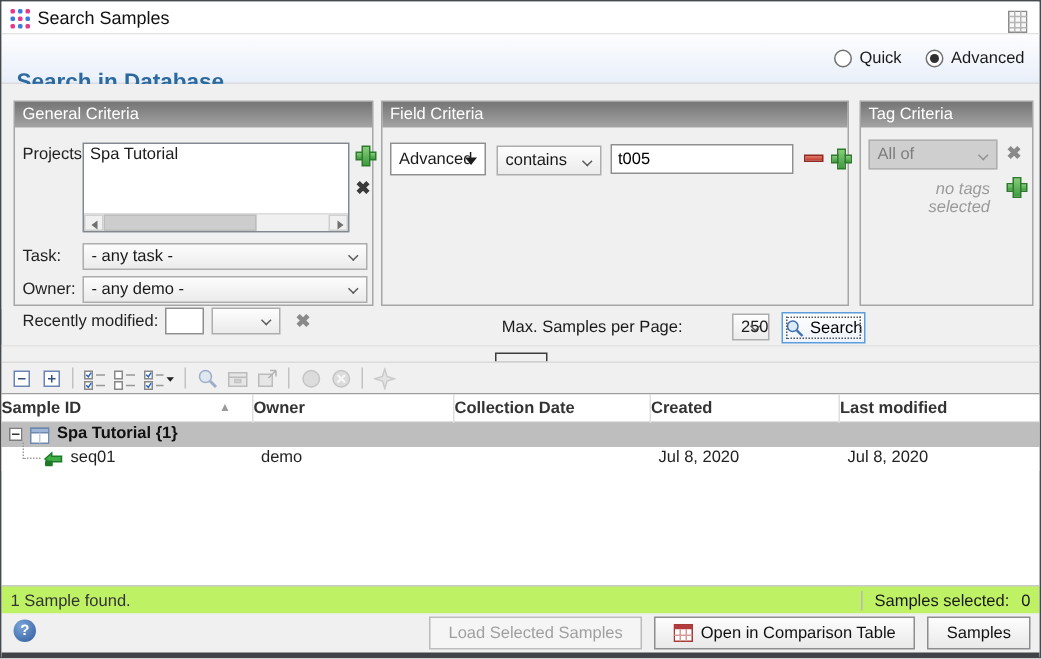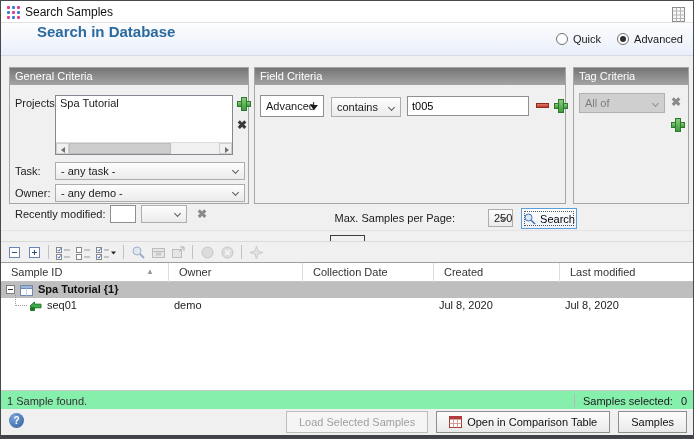--- a/index.html
+++ b/index.html
@@ -11,21 +11,21 @@
   }
   
   .titlebar { position:absolute; left:0; top:0; width:692px; height:22px; background:#ffffff; border-bottom:1px solid #e2e2e2; }
   .app-icon { position:absolute; left:6px; top:5px; width:13px; height:13px; display:grid; grid-template-columns:repeat(3,3px); grid-template-rows:repeat(3,3px); gap:2px; }
   .app-icon i { display:block; border-radius:1px; }
   .dp { background:#e5398d; } .db { background:#3b7ddd; }
   .win-title { position:absolute; left:24px; top:4px; font-size:12px; color:#111; }
   .win-close { position:absolute; right:9px; top:3px; font-size:13px; color:#444; cursor:pointer; }
   
   .header { position:absolute; left:0; top:22px; width:692px; height:33px; background:linear-gradient(to bottom,#fdfdfe,#e9effa); border-bottom:1px solid #d8dce2; }
-  .header-title { position:absolute; left:10px; top:0; font-size:15px; font-weight:bold; color:#2b6a9e;margin-left:26px; }
+  .header-title { position:absolute; left:10px; top:23px; font-size:15px; font-weight:bold; color:#2b6a9e; }
   .radio-group { position:absolute; right:10px; top:10px; display:flex; gap:16px; align-items:center; }
   .radio-opt { display:flex; align-items:center; gap:5px; cursor:pointer; }
   .radio { width:12px; height:12px; border:1px solid #707070; border-radius:50%; background:#fff; position:relative; }
   .radio.checked::after { content:""; position:absolute; left:2px; top:2px; width:6px; height:6px; border-radius:50%; background:#2f2f2f; }
   
   .criteria { position:absolute; left:0; top:55px; width:692px; height:150px; background:#f0f0f0; }
   .panel { position:absolute; top:11px; height:137px; border:1px solid #a6a6a6; background:#f0f0f0; }
   .panel-hd { height:17px; background:linear-gradient(to bottom,#757575,#a4a4a4); color:#fff; padding:2px 5px; font-size:11px; }
   .p-general { left:8px; width:240px; }
   .p-field { left:253px; width:312px; }
@@ -66,33 +66,33 @@
   
   .toolbar { position:absolute; left:0; top:240px; width:692px; height:21px; background:#f0f0f0; border-top:1px solid #dadada; display:flex; align-items:center; padding-left:3px; }
   .tb-btn { width:20px; height:18px; display:flex; align-items:center; justify-content:center; cursor:pointer; border:1px solid transparent; }
   .tb-btn.wide { width:26px; }
   .tb-btn.off { opacity:.5; cursor:default; }
   .tb-sep { width:1px; height:14px; background:#c2c2c2; margin:0 4px; }
   .grid-ic { position:absolute; right:8px; top:6px; cursor:pointer; }
   
   .rtable { position:absolute; left:0; top:261px; width:692px; height:128px; background:#fff; border-top:1px solid #9e9e9e; }
   .thead { position:absolute; left:0; top:0; width:692px; height:19px; background:#fff; border-bottom:1px solid #c3c3c3; }
-  .th { position:absolute; top:0; height:19px; padding:3px 0 0 10px; color:#333; border-right:1px solid #dedede; cursor:pointer; }
+  .th { position:absolute; top:0; height:19px; padding:3px 0 0 0; color:#333; border-right:1px solid #dedede; cursor:pointer;font-weight:bold; }
   .sort-ind { position:absolute; right:14px; top:4px; color:#9a9a9a; font-size:8px; }
   .group-row { position:absolute; left:0; top:19px; width:692px; height:16px; background:#bebebe; font-weight:bold; color:#111; cursor:pointer;padding-left:36px; }
   .expander { position:absolute; left:5px; top:3px; width:9px; height:9px; background:#fff; border:1px solid #7d7d7d; }
   .expander::before { content:""; position:absolute; left:1px; top:3px; width:5px; height:1px; background:#333; }
   .grp-label { position:absolute; left:37px; top:1px; }
   .grp-ic { position:absolute; left:19px; top:2px; }
   .data-row { position:absolute; left:0; top:35px; width:692px; height:16px; background:#fff; cursor:pointer; }
   .tree-l { position:absolute; left:14px; top:-3px; width:12px; height:11px; border-left:1px dotted #9a9a9a; border-bottom:1px dotted #9a9a9a; }
   .seq-ic { position:absolute; left:28px; top:3px; }
   .cell { position:absolute; top:1px; white-space:nowrap; color:#222; }
   
-  .statusbar { position:absolute; left:0; top:389px; width:692px; height:19px; background:#86efac; border-top:1px solid #c9c9c9; }
+  .statusbar { position:absolute; left:0; top:389px; width:692px; height:19px; background:#bef264; border-top:1px solid #c9c9c9; }
   .st-left { position:absolute; left:6px; top:4px; color:#333; }
   .st-right { position:absolute; right:6px; top:3px; display:flex; align-items:center; gap:8px; }
   .st-sep { width:1px; height:13px; background:#b8b8b8; }
   
   .footer { position:absolute; left:0; top:408px; width:692px; height:26px; background:#f0f0f0; }
   .help-ic { position:absolute; left:8px; top:4px; width:15px; height:15px; border-radius:50%; background:radial-gradient(circle at 35% 30%, #7aa4d8, #2f5b9d); color:#fff; font-weight:bold; font-size:10px; text-align:center; line-height:15px; cursor:pointer; }
   .btn-row { position:absolute; right:6px; top:2px; display:flex; gap:8px; }
   .btn { height:22px; padding:0 12px; background:linear-gradient(#fdfdfd,#e9e9e9); border:1px solid #8e8e8e; font-size:11px; display:flex; align-items:center; gap:5px; cursor:pointer; color:#111; }
   .btn.disabled { background:#f5f5f5; border-color:#bcbcbc; color:#a0a0a0; cursor:default; }
   .bottom-strip { position:absolute; left:0; top:434px; width:692px; height:3px; background:#3f4347; }
@@ -188,20 +188,21 @@
       <span class="plus-ic" style="left:299px;top:31px;"></span>
     </div>
 
     <div class="panel p-tag">
       <div class="panel-hd">Tag Criteria</div>
       <div class="combo disabled" style="left:5px;top:25px;width:86px;height:20px;padding-top:3px;">
         <span>All of</span>
         <span class="chev" style="top:7px;border-color:#909090;"></span>
       </div>
       <span class="x-ic gray" style="left:97px;top:28px;">✖</span>
+      <div class="no-tags" style="left:28px;top:52px;width:58px;">no tags selected</div>
       <span class="plus-ic" style="left:97px;top:50px;"></span>
     </div>
   </div>
 
   <div class="search-row">
     <span class="sr-label">Max. Samples per Page:</span>
     <div class="combo sr-combo">
       <span>250</span>
       <span class="chev"></span>
     </div>

